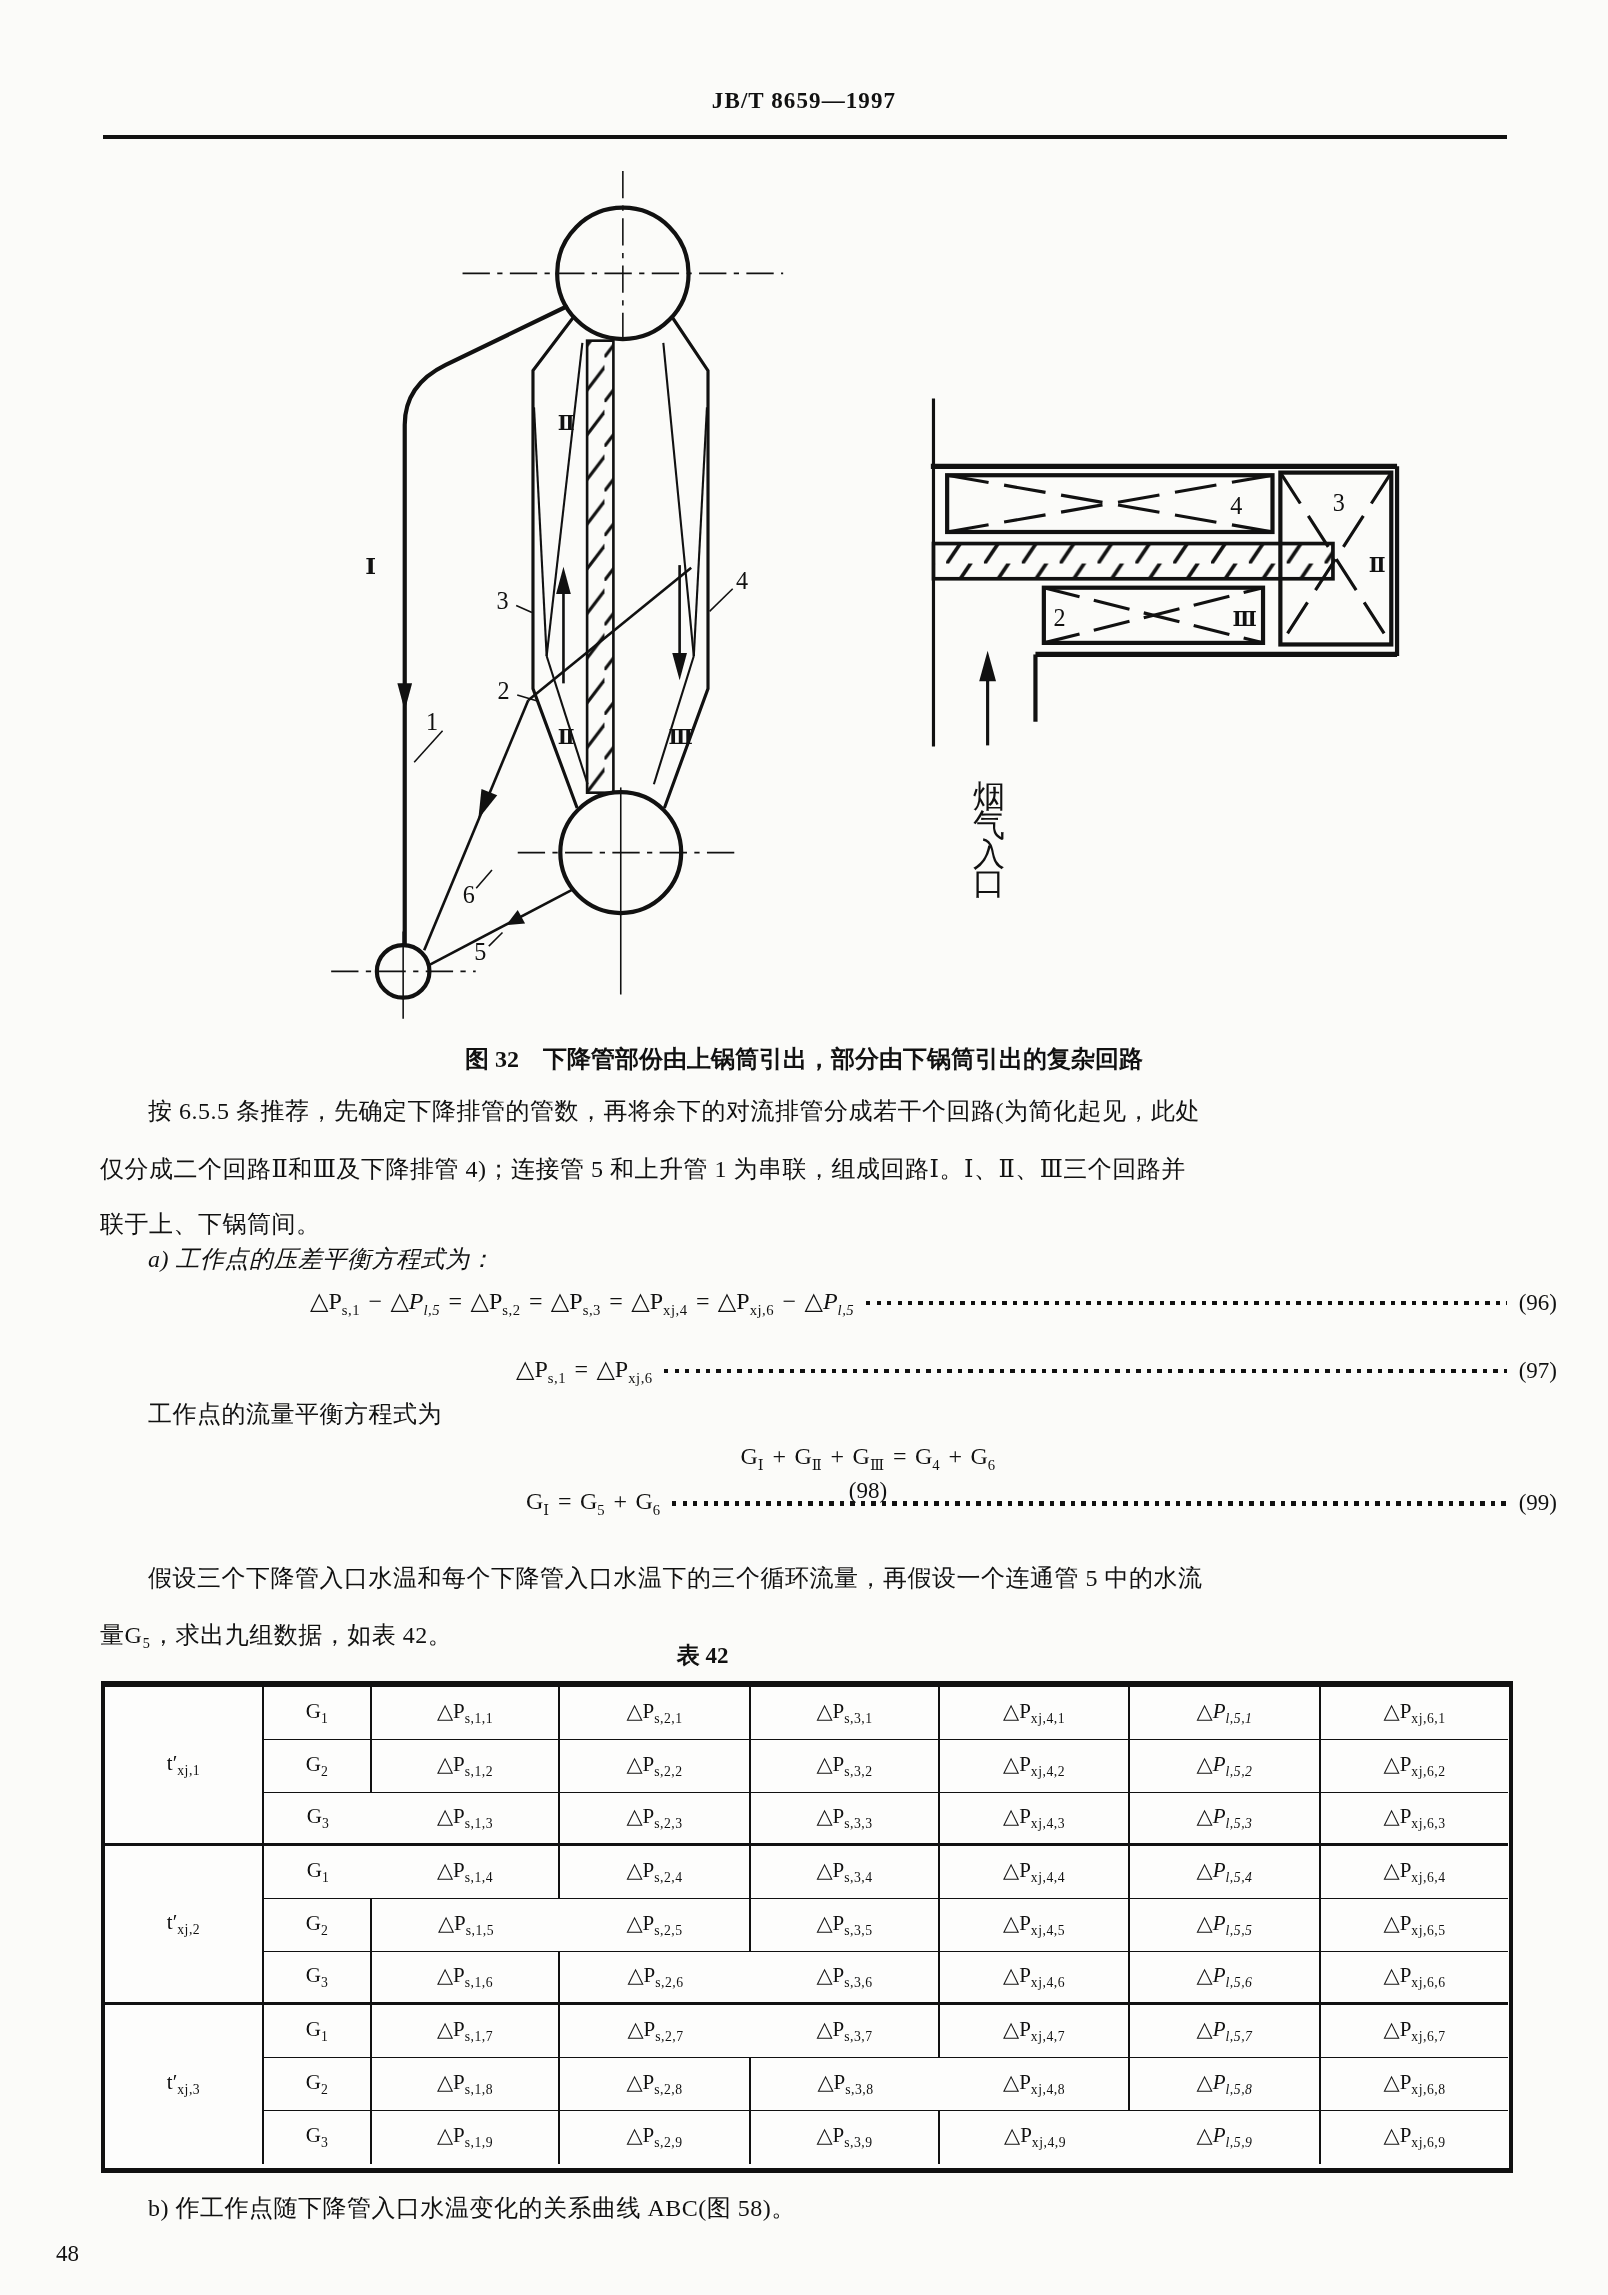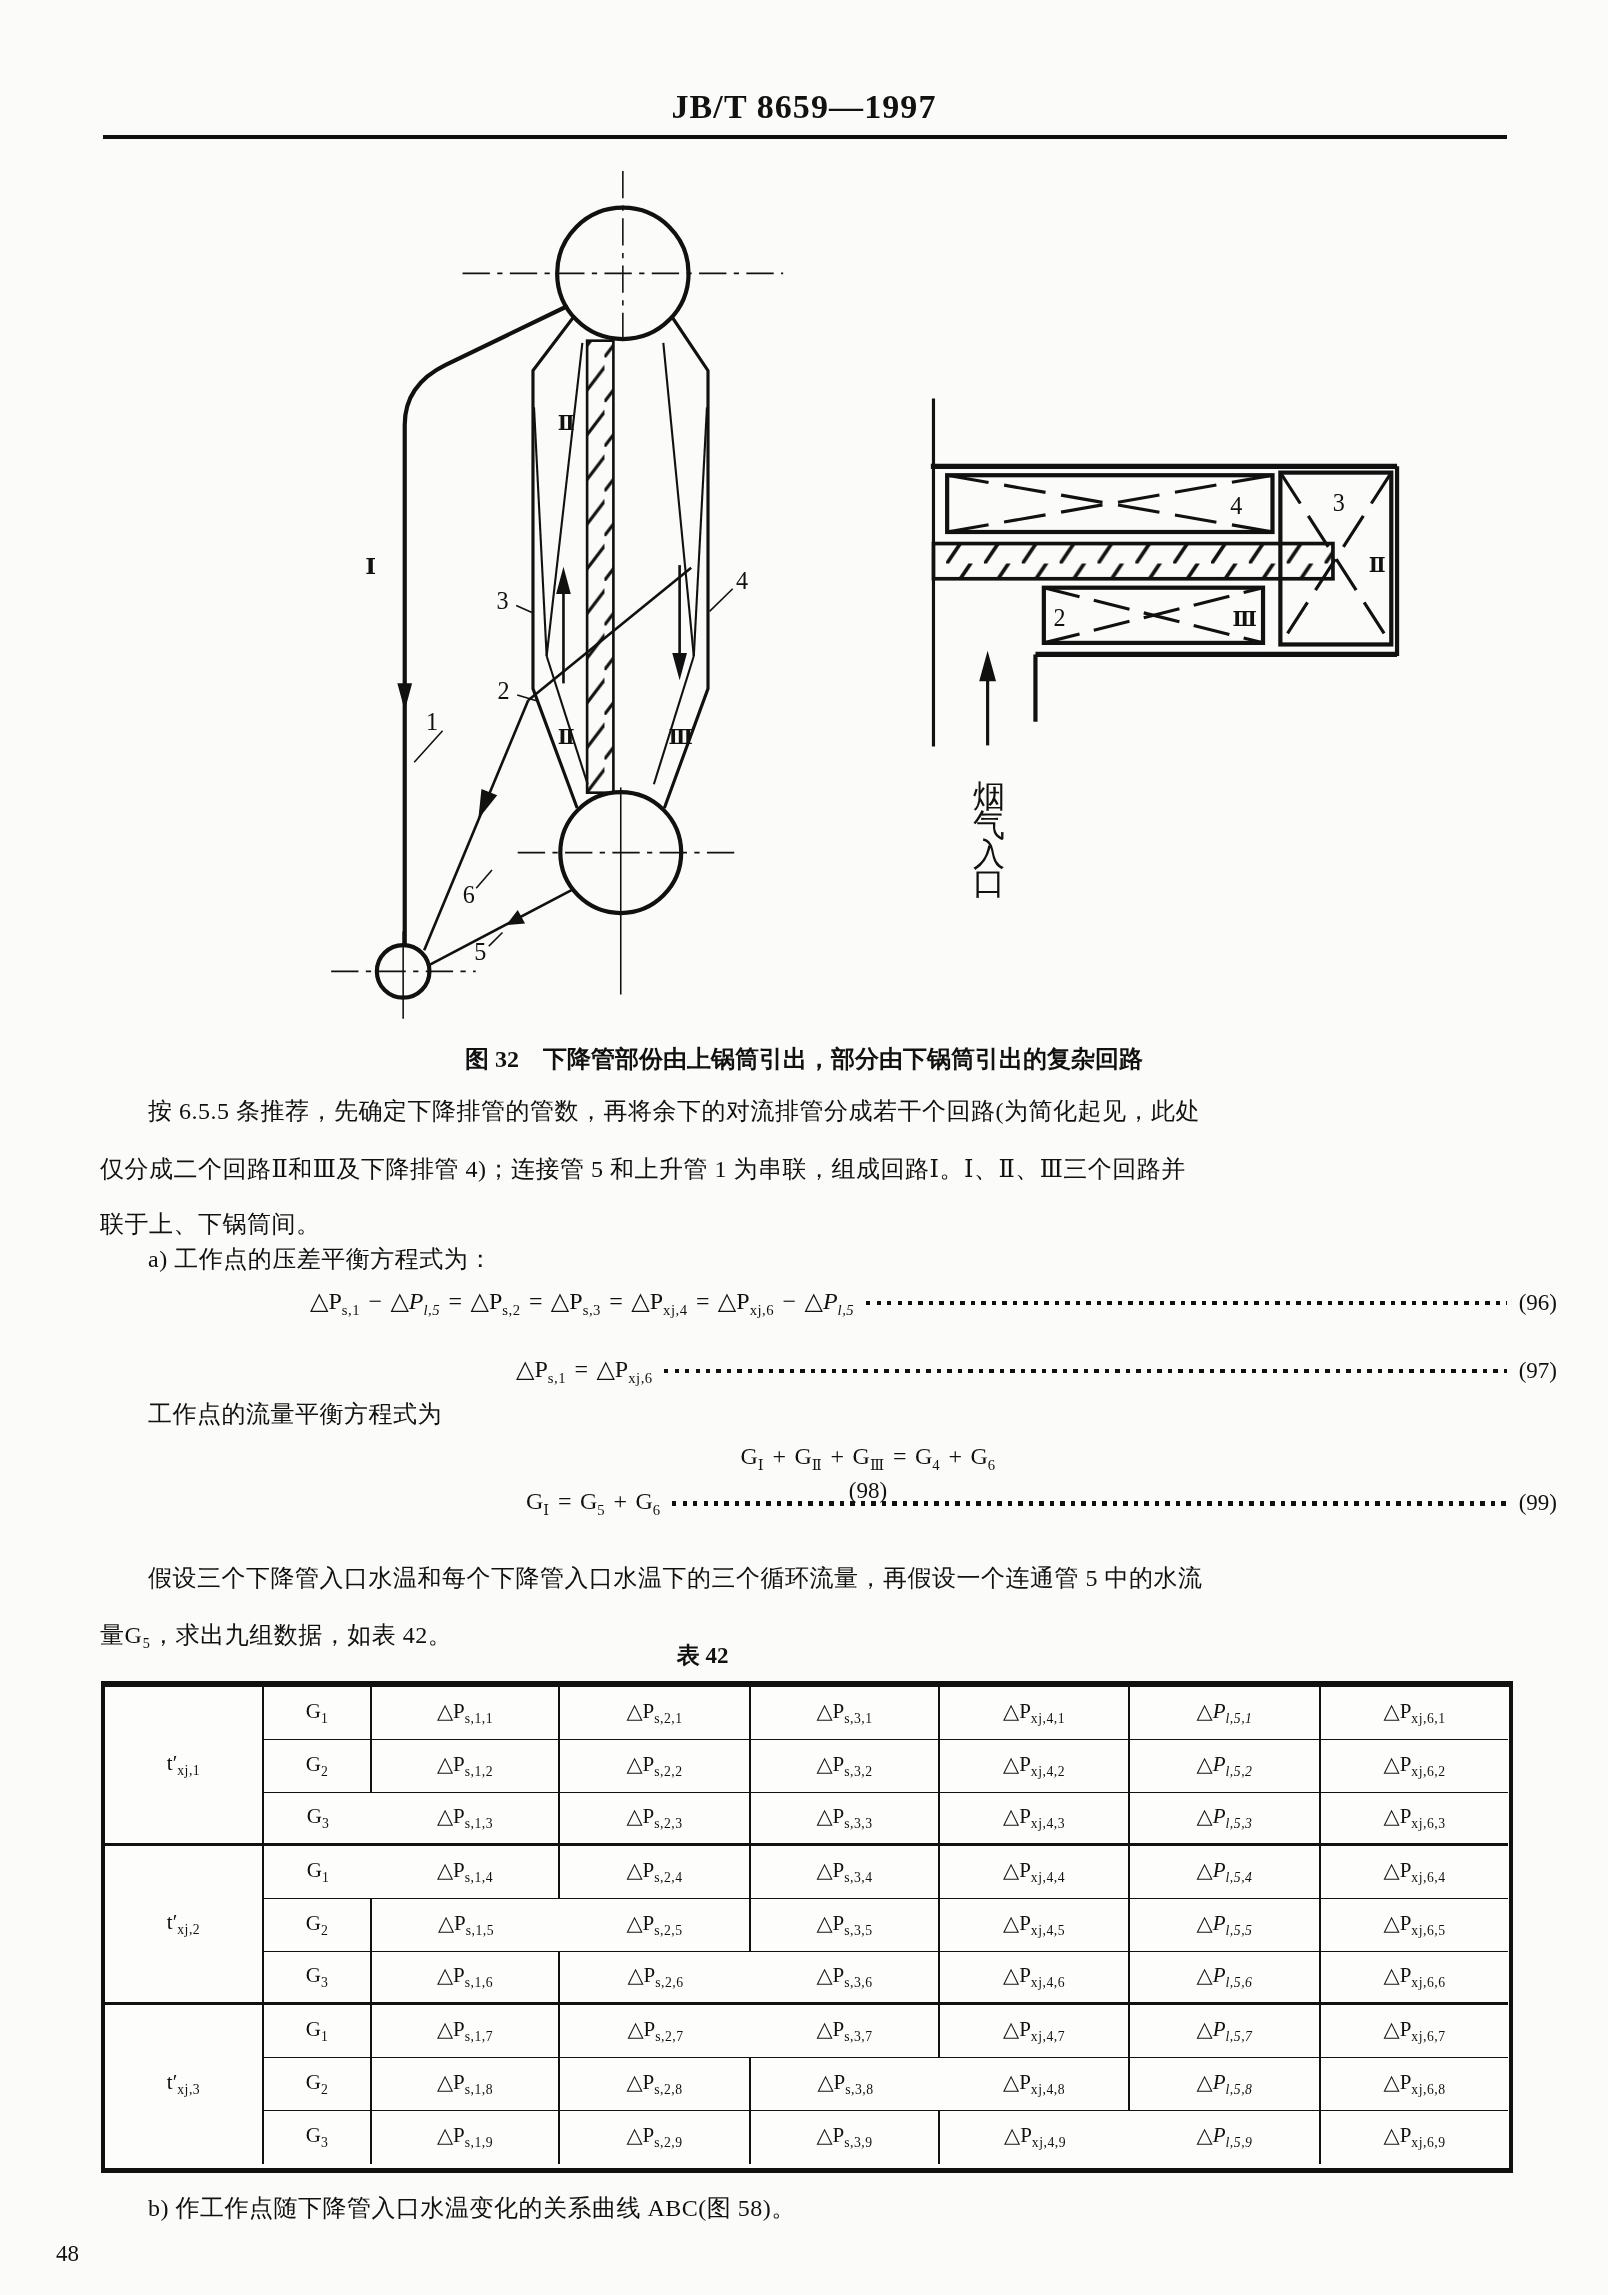--- a/index.html
+++ b/index.html
@@ -2,21 +2,21 @@
 <html style="font-size:8.4px"><head>
 <meta charset="utf-8">
 <style>
   html,body{margin:0;padding:0;}
   body{
     width:1608px;height:2295px;position:relative;background:#fbfbf9;color:#111;
     font-family:"Liberation Serif","DejaVu Serif",serif;overflow:hidden;
   }
   .abs{position:absolute;}
   
-  .std-title{top:88px;left:0;width:1608px;text-align:center;font-size:34px;font-weight:bold;letter-spacing:1.1px;}
+  .std-title{top:88px;left:0;width:1608px;text-align:center;font-size:23px;font-weight:bold;letter-spacing:1.1px;}
   .head-rule{top:135px;left:103px;width:1404px;height:3.7px;background:#111;}
   
   .cjk{font-size:24px;line-height:28px;white-space:nowrap;letter-spacing:0.5px;}
   .fig-caption{top:1043px;left:0;width:1608px;text-align:center;font-weight:bold;font-size:24px;white-space:nowrap;}
   .tbl-caption{top:1640px;left:0;width:1405px;text-align:center;font-weight:bold;font-size:23px;}
   .line{left:100px;width:1420px;}
   .indent{padding-left:48px;}
   
   .eq{left:179px;width:1378px;display:flex;align-items:center;font-size:24px;}
   .eq .pad0{width:131px;} .eq .pad1{width:337px;} .eq .pad2{width:368px;} .eq .pad3{width:347px;}
@@ -178,21 +178,21 @@
 </svg>
 
 <div class="abs flue-label">烟气入口</div>
 
 <div class="abs fig-caption">图 32　下降管部份由上锅筒引出，部分由下锅筒引出的复杂回路</div>
 
 <div class="abs cjk line indent" style="top:1097px;">按 6.5.5 条推荐，先确定下降排管的管数，再将余下的对流排管分成若干个回路(为简化起见，此处</div>
 <div class="abs cjk line" style="top:1155px;">仅分成二个回路Ⅱ和Ⅲ及下降排管 4)；连接管 5 和上升管 1 为串联，组成回路Ⅰ。Ⅰ、Ⅱ、Ⅲ三个回路并</div>
 <div class="abs cjk line" style="top:1210px;">联于上、下锅筒间。</div>
 
-<div class="abs cjk line indent" style="top:1245px;">a) 工作点的压差平衡方程式为：</div>
+<div class="abs cjk line indent" style="top:1245px;font-style:italic;">a) 工作点的压差平衡方程式为：</div>
 
 <div class="abs eq" style="top:1287px;">
   <span class="pad0"></span>
   <span class="eq-body"><span class="term"><span class="tri">△</span><span>P</span><sub>s,1</sub></span><span class="op">−</span><span class="term"><span class="tri">△</span><span class="it">P</span><sub class="it">l,5</sub></span><span class="op">=</span><span class="term"><span class="tri">△</span><span>P</span><sub>s,2</sub></span><span class="op">=</span><span class="term"><span class="tri">△</span><span>P</span><sub>s,3</sub></span><span class="op">=</span><span class="term"><span class="tri">△</span><span>P</span><sub>xj,4</sub></span><span class="op">=</span><span class="term"><span class="tri">△</span><span>P</span><sub>xj,6</sub></span><span class="op">−</span><span class="term"><span class="tri">△</span><span class="it">P</span><sub class="it">l,5</sub></span></span>
   <span class="leader"></span>
   <span class="eq-no">(96)</span>
 </div>
 
 <div class="abs eq" style="top:1355px;">
   <span class="pad1"></span>

